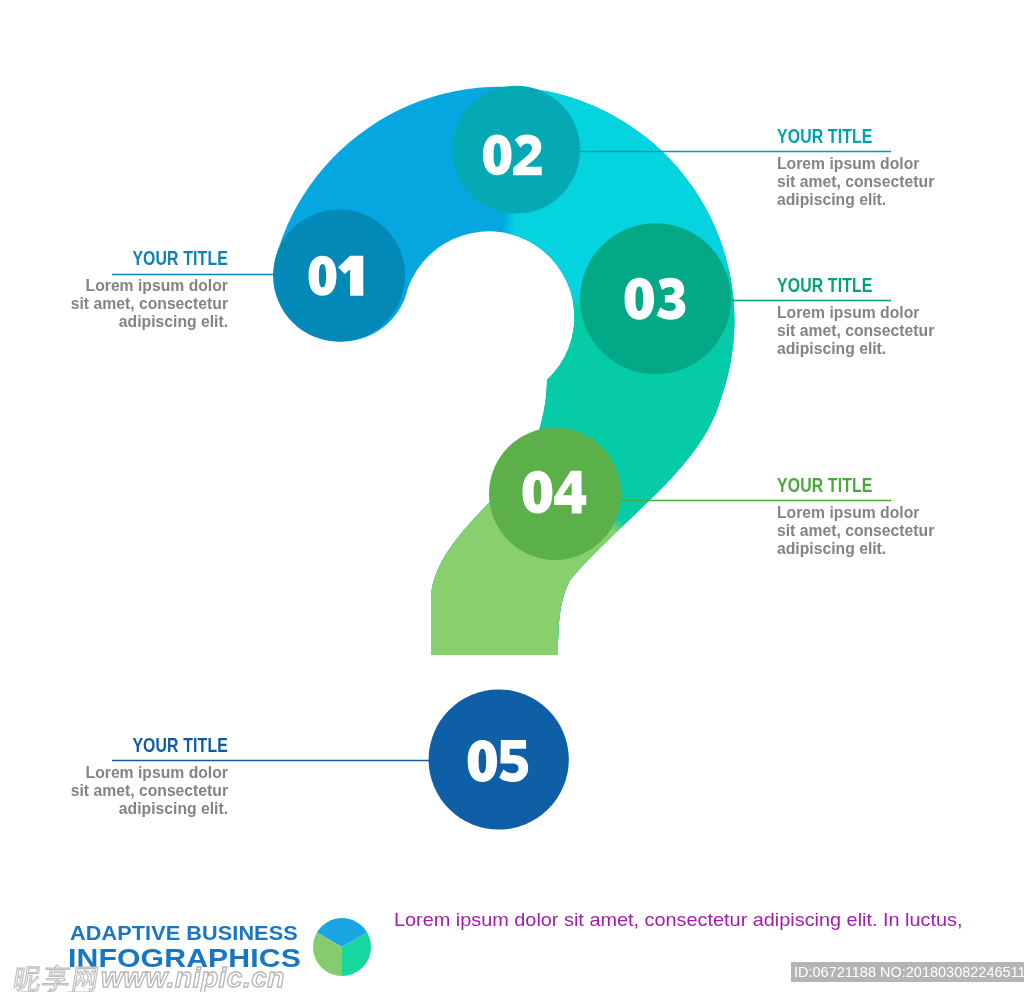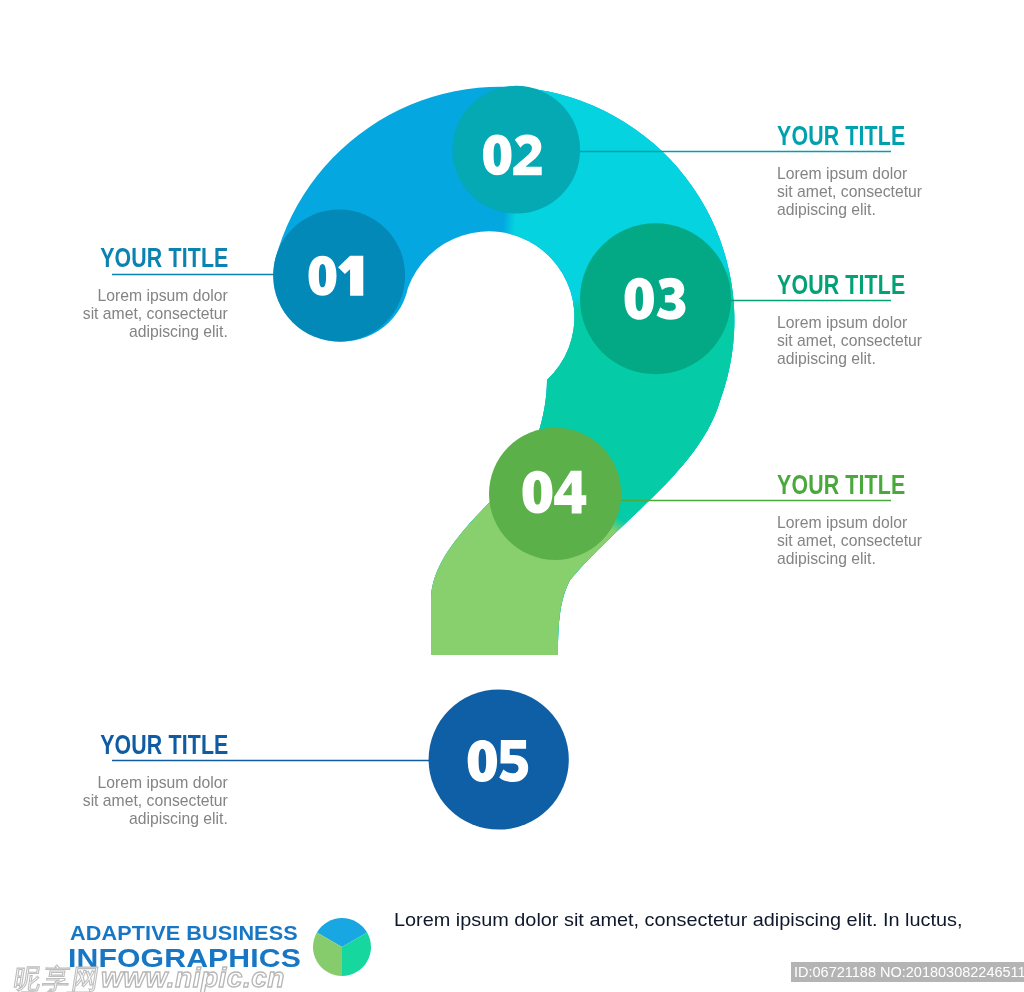--- a/index.html
+++ b/index.html
@@ -3,41 +3,41 @@
 <meta charset="utf-8">
 <title>Adaptive Business Infographics</title>
 <style>
   html,body{margin:0;padding:0;}
   body{width:1024px;height:992px;background:#ffffff;overflow:hidden;
        font-family:"Liberation Sans",sans-serif;-webkit-font-smoothing:antialiased;}
   #stage{position:relative;width:1024px;height:992px;background:#fff;}
   svg.layer{position:absolute;left:0;top:0;width:1024px;height:992px;}
 
   .callout{position:absolute;}
-  .callout .title{font-weight:bold;font-size:27px;letter-spacing:.2px;line-height:20px;
+  .callout .title{font-weight:bold;font-size:20px;letter-spacing:.2px;line-height:20px;
                   white-space:nowrap;}
   .callout .title span{display:inline-block;transform:scaleX(0.79);}
   .callout.right .title span{transform-origin:left center;}
   .callout.left  .title span{transform-origin:right center;}
-  .callout .body{color:#848484;font-size:17px;line-height:18.2px;font-weight:400;
-                 margin-top:19px;}
+  .callout .body{color:#848484;font-size:17px;line-height:18.2px;font-weight:700;
+                 margin-top:9px;}
   .callout .body > div{display:block;}
   .callout .body > div > span{display:inline-block;transform:scaleX(0.925);}
   .callout.right .body > div > span{transform-origin:left center;}
   .callout.left  .body > div > span{transform-origin:right center;}
   .callout.right .title{text-align:left;}
   .callout.right .body{text-align:left;}
   .callout.left .title{text-align:right;}
   .callout.left .body{text-align:right;}
 
   .brand{position:absolute;font-weight:bold;color:#1877c4;line-height:1;white-space:nowrap;
          transform-origin:left top;}
   .brand1{font-size:21px;letter-spacing:.1px;transform:scaleX(1.03);}
   .brand2{font-size:26.5px;letter-spacing:.1px;transform:scaleX(1.14);}
-  .footpara{position:absolute;color:#0f172a;font-size:17.8px;line-height:24.8px;}
+  .footpara{position:absolute;color:#a21caf;font-size:17.8px;line-height:24.8px;}
   .footpara > div > span{display:inline-block;transform:scaleX(1.117);transform-origin:left center;}
 
   .wm-site{position:absolute;font-style:italic;font-weight:bold;font-size:28px;
            color:transparent;-webkit-text-stroke:1.3px rgba(178,178,178,.95);white-space:nowrap;
            letter-spacing:.5px;}
   .wm-cjk{position:absolute;font-weight:normal;font-size:27px;color:transparent;
           -webkit-text-stroke:1.1px rgba(185,185,185,.95);white-space:nowrap;letter-spacing:2px;
           font-family:"DejaVu Sans",sans-serif;transform:skewX(-9deg);transform-origin:left bottom;}
   .wm-cjk2{position:absolute;font-weight:bold;font-size:25px;color:transparent;
           -webkit-text-stroke:1.4px rgba(190,190,190,.9);white-space:nowrap;letter-spacing:2px;

